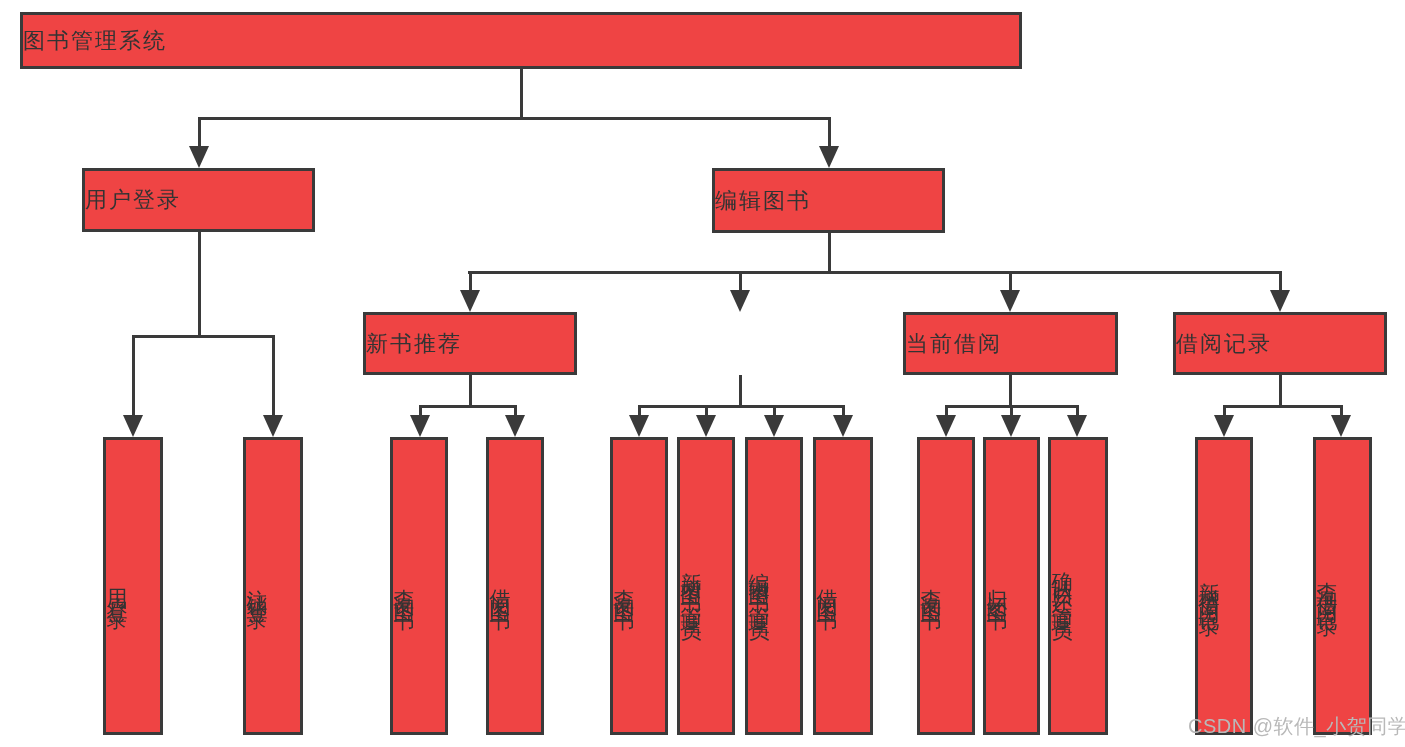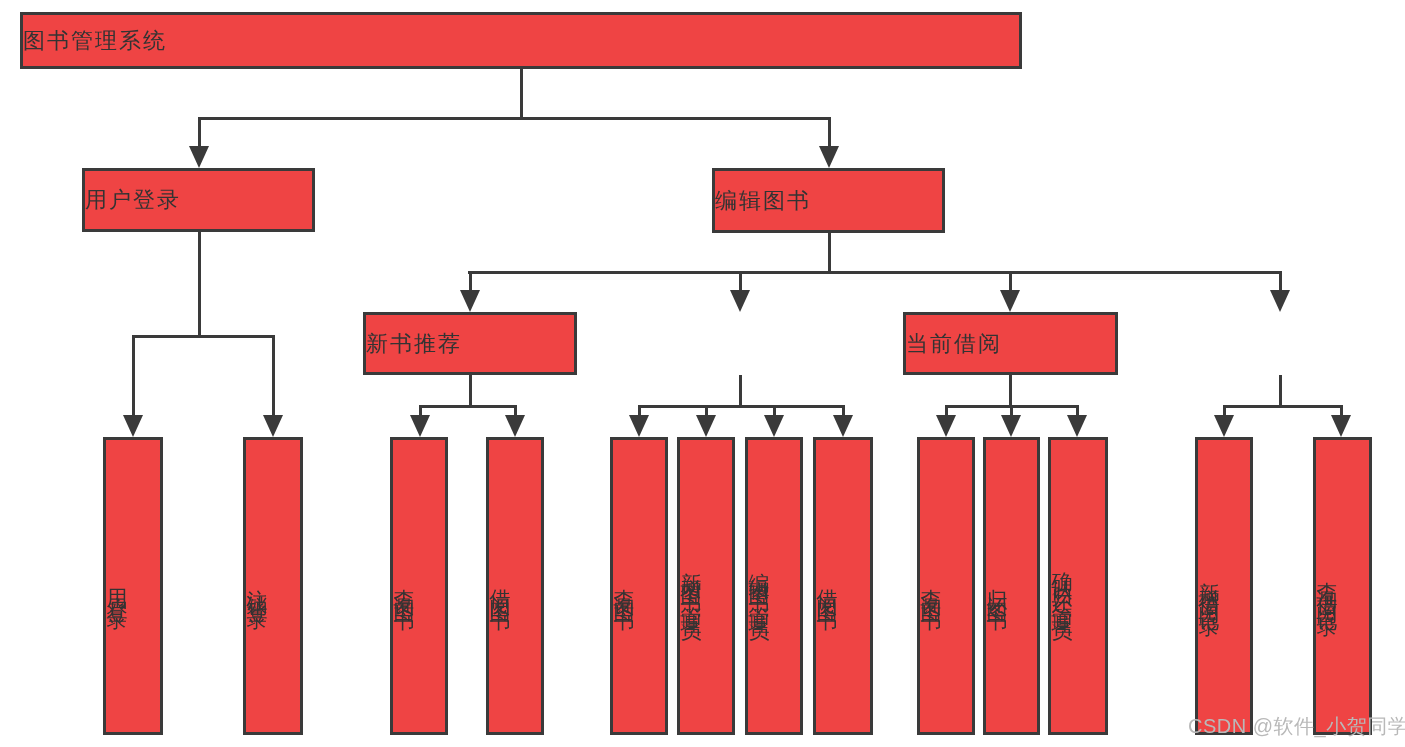--- a/index.html
+++ b/index.html
@@ -69,20 +69,23 @@
   <div class="vline" style="left:1009px;top:271px;height:22px"></div>
   <div class="arrow" style="left:1000px;top:290px"></div>
   <div class="vline" style="left:1279px;top:271px;height:22px"></div>
   <div class="arrow" style="left:1270px;top:290px"></div>
 
   <div class="box" style="left:363px;top:312px;width:214px;height:63px">
     <span>新书推荐</span>
   </div>
   <div class="box" style="left:903px;top:312px;width:215px;height:63px">
     <span>当前借阅</span>
+  </div>
+  <div class="box" style="left:1173px;top:312px;width:214px;height:63px">
+    <span>借阅记录</span>
   </div>
 
   <div class="vline" style="left:469px;top:375px;height:33px"></div>
   <div class="hline" style="left:419px;top:405px;width:98px"></div>
   <div class="vline" style="left:419px;top:405px;height:12px"></div>
   <div class="arrow" style="left:410px;top:415px"></div>
   <div class="vline" style="left:514px;top:405px;height:12px"></div>
   <div class="arrow" style="left:505px;top:415px"></div>
 
   <div class="vline" style="left:739px;top:375px;height:33px"></div>

